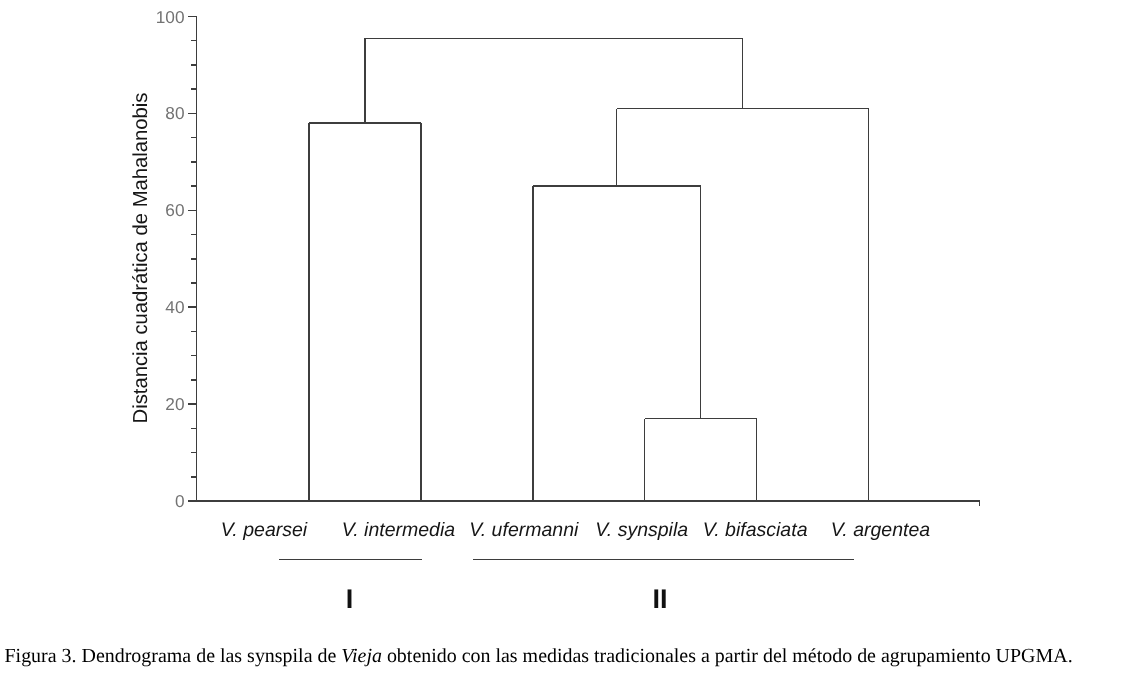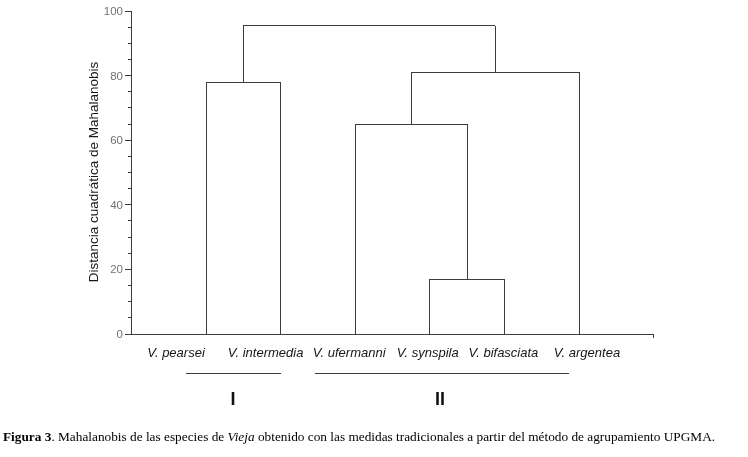--- a/index.html
+++ b/index.html
@@ -4,21 +4,21 @@
 <style>
   html,body{margin:0;padding:0;background:#ffffff;}
   body{width:748px;height:457px;overflow:hidden;font-family:"Liberation Sans",sans-serif;}
   .figure{position:relative;width:748px;height:457px;background:#fff;}
   svg{display:block;}
   .caption{
     position:absolute;left:3px;top:429px;width:745px;margin:0;
     font-family:"Liberation Serif",serif;font-size:13.3px;color:#000;
     white-space:nowrap;letter-spacing:0px;
   }
-  .caption strong{font-weight:bold;text-align:right;}
+  .caption strong{font-weight:normal;text-align:right;}
   .caption em{}
 </style>
 </head>
 <body>
 
 <div class="figure">
   <svg id="dendrogram" width="748" height="425" viewBox="0 0 748 425">
       <line x1="131" y1="11" x2="131" y2="334" stroke="#3d3d3d" stroke-width="1" shape-rendering="crispEdges"></line>
       <line x1="131" y1="334" x2="653" y2="334" stroke="#3d3d3d" stroke-width="1" shape-rendering="crispEdges"></line>
       <line x1="653" y1="334" x2="653" y2="337.5" stroke="#3d3d3d" stroke-width="1" shape-rendering="crispEdges"></line>
@@ -69,14 +69,14 @@
       <text x="265.6" y="357" fill="#161616" font-size="13" text-anchor="middle" font-style="italic">V. intermedia</text>
       <text x="349.2" y="357" fill="#161616" font-size="13" text-anchor="middle" font-style="italic">V. ufermanni</text>
       <text x="427.79999999999995" y="357" fill="#161616" font-size="13" text-anchor="middle" font-style="italic">V. synspila</text>
       <text x="503.4" y="357" fill="#161616" font-size="13" text-anchor="middle" font-style="italic">V. bifasciata</text>
       <text x="587" y="357" fill="#161616" font-size="13" text-anchor="middle" font-style="italic">V. argentea</text>
       <line x1="186" y1="373" x2="281" y2="373" stroke="#3d3d3d" stroke-width="1" shape-rendering="crispEdges"></line>
       <text x="233" y="405" fill="#111111" font-size="18" text-anchor="middle" font-weight="bold">I</text>
       <line x1="315" y1="373" x2="569" y2="373" stroke="#3d3d3d" stroke-width="1" shape-rendering="crispEdges"></line>
       <text x="440" y="405" fill="#111111" font-size="18" text-anchor="middle" font-weight="bold">II</text>
     </svg>
-  <p class="caption"><strong>Figura 3</strong><span>. Mahalanobis de las especies de </span><em>Vieja</em><span> obtenido con las medidas tradicionales a partir del método de agrupamiento UPGMA.</span></p>
+  <p class="caption"><strong>Figura 3</strong><span>. Dendrograma de las synspila de </span><em>Vieja</em><span> obtenido con las medidas tradicionales a partir del método de agrupamiento UPGMA.</span></p>
 </div>
 
 </body></html>

